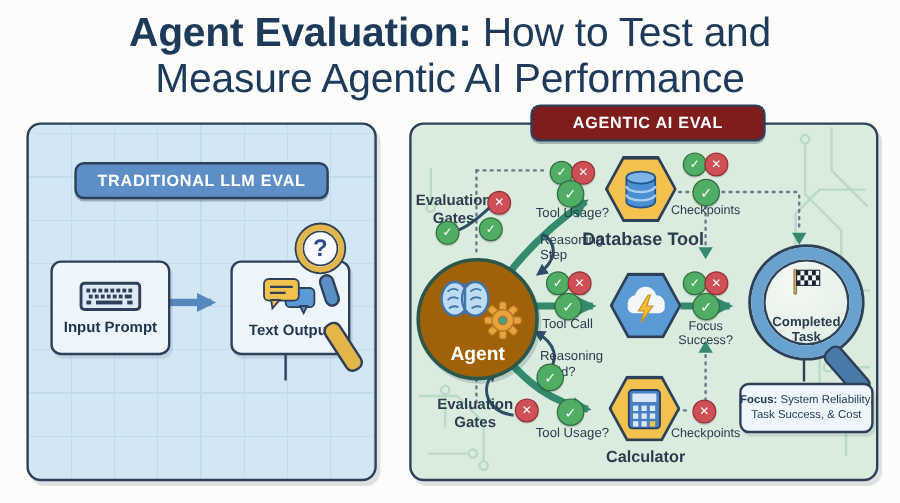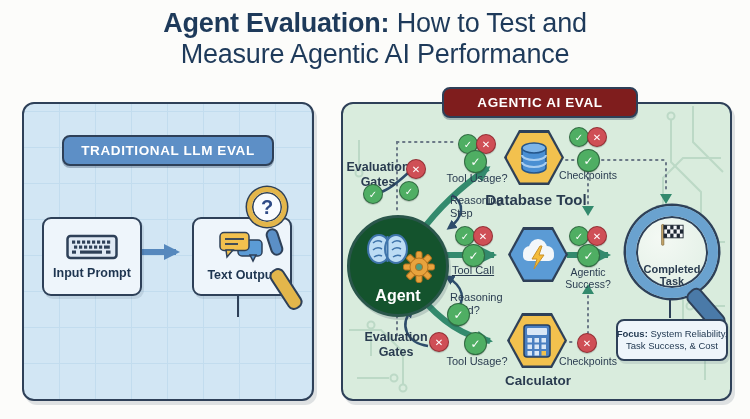--- a/index.html
+++ b/index.html
@@ -1,21 +1,21 @@
 <!DOCTYPE html>
 <html><head>
 <meta charset="utf-8">
 <style>
   html,body{margin:0;padding:0;}
   body{width:750px;height:419px;background:#fcfcfa;font-family:"Liberation Sans","DejaVu Sans",sans-serif;overflow:hidden;position:relative;}
   .stage{position:absolute;left:0;top:0;width:750px;height:419px;}
 
   
   .title{position:absolute;left:0;top:8px;width:750px;text-align:center;color:#1e3a5a;
-         font-size:27px;line-height:1.14;font-weight:500;letter-spacing:-0.2px;z-index:2;}
+         font-size:34px;line-height:1.14;font-weight:500;letter-spacing:-0.2px;z-index:2;}
   .title b{font-weight:800;}
 
   
   .panel{position:absolute;border:2.5px solid #2e4058;border-radius:12px;z-index:1;
          box-shadow:3px 4px 0 rgba(46,64,88,.14);}
   .panel-left{left:22px;top:102px;width:288px;height:295px;background-color:#d2e6f4;
       background-image:repeating-linear-gradient(0deg,transparent 0 35px,#c2dcee 35px 36px),
                        repeating-linear-gradient(90deg,transparent 0 35px,#c2dcee 35px 36px);}
   .panel-right{left:341px;top:102px;width:387px;height:295px;background:#d9ecdd;}
 
@@ -46,21 +46,21 @@
   .crx{background:#cf4f56;border-color:rgba(110,25,30,.6);}
   .lg{width:21px;height:21px;font-size:12px;}
 
   .hexo{position:absolute;width:60px;height:55px;background:#2e4058;z-index:3;
         clip-path:polygon(25% 0,75% 0,100% 50%,75% 100%,25% 100%,0 50%);
         display:flex;align-items:center;justify-content:center;}
   .hexi{width:55px;height:50px;clip-path:polygon(25% 0,75% 0,100% 50%,75% 100%,25% 100%,0 50%);
         display:flex;align-items:center;justify-content:center;}
 
   .agent{position:absolute;left:347px;top:215px;width:96px;height:96px;border-radius:50%;
-         background:#14532d;border:3px solid #2a564b;z-index:3;box-shadow:2px 3px 0 rgba(40,60,80,.18);}
+         background:#a16207;border:3px solid #2a564b;z-index:3;box-shadow:2px 3px 0 rgba(40,60,80,.18);}
   .agent .alab{position:absolute;left:0;bottom:9px;width:100%;text-align:center;color:#fff;
          font-weight:bold;font-size:16px;}
 
   .task{position:absolute;left:626px;top:206px;width:92px;height:92px;border-radius:50%;
         border:10px solid #6aa2cf;background:radial-gradient(circle at 35% 30%,#f4f9f4,#dfeee3);
         box-shadow:0 0 0 2.5px #2e4058, inset 0 0 0 2px #2e4058;z-index:3;box-sizing:border-box;
         display:flex;flex-direction:column;align-items:center;justify-content:flex-start;padding-top:7px;gap:16px;}
   .task .tlab{font-size:11px;font-weight:bold;color:#2a3c50;line-height:1.15;text-align:center;}
   .handle{position:absolute;z-index:3;border:2px solid #2e4058;border-radius:7px;}
 
@@ -313,23 +313,23 @@
   <div class="lbl s12" style="left:336px;top:160px;width:84px;">
     <div>Evaluation</div>
       <div>Gates</div>
   </div>
   <div class="lbl s11" style="left:441px;top:172px;width:72px;">Tool Usage?</div>
   <div class="lbl s11 ta-l" style="left:450px;top:194px;width:72px;">
     <div>Reasoning</div>
       <div>Step</div>
   </div>
   <div class="lbl s10" style="left:548px;top:169px;width:80px;">Checkpoints</div>
-  <div class="lbl s11" style="left:441px;top:264px;width:64px;text-decoration:underline;">Tool Call</div>
+  <div class="lbl s11" style="left:441px;top:264px;width:64px;">Tool Call</div>
   <div class="lbl s10" style="left:558px;top:266px;width:60px;">
-    <div>Agentic</div>
+    <div>Focus</div>
       <div>Success?</div>
   </div>
   <div class="lbl s11 ta-l" style="left:450px;top:291px;width:72px;">
     <div>Reasoning</div>
       <div>Valid?</div>
   </div>
   <div class="lbl s12" style="left:354px;top:330px;width:84px;">
     <div>Evaluation</div>
       <div>Gates</div>
   </div>

